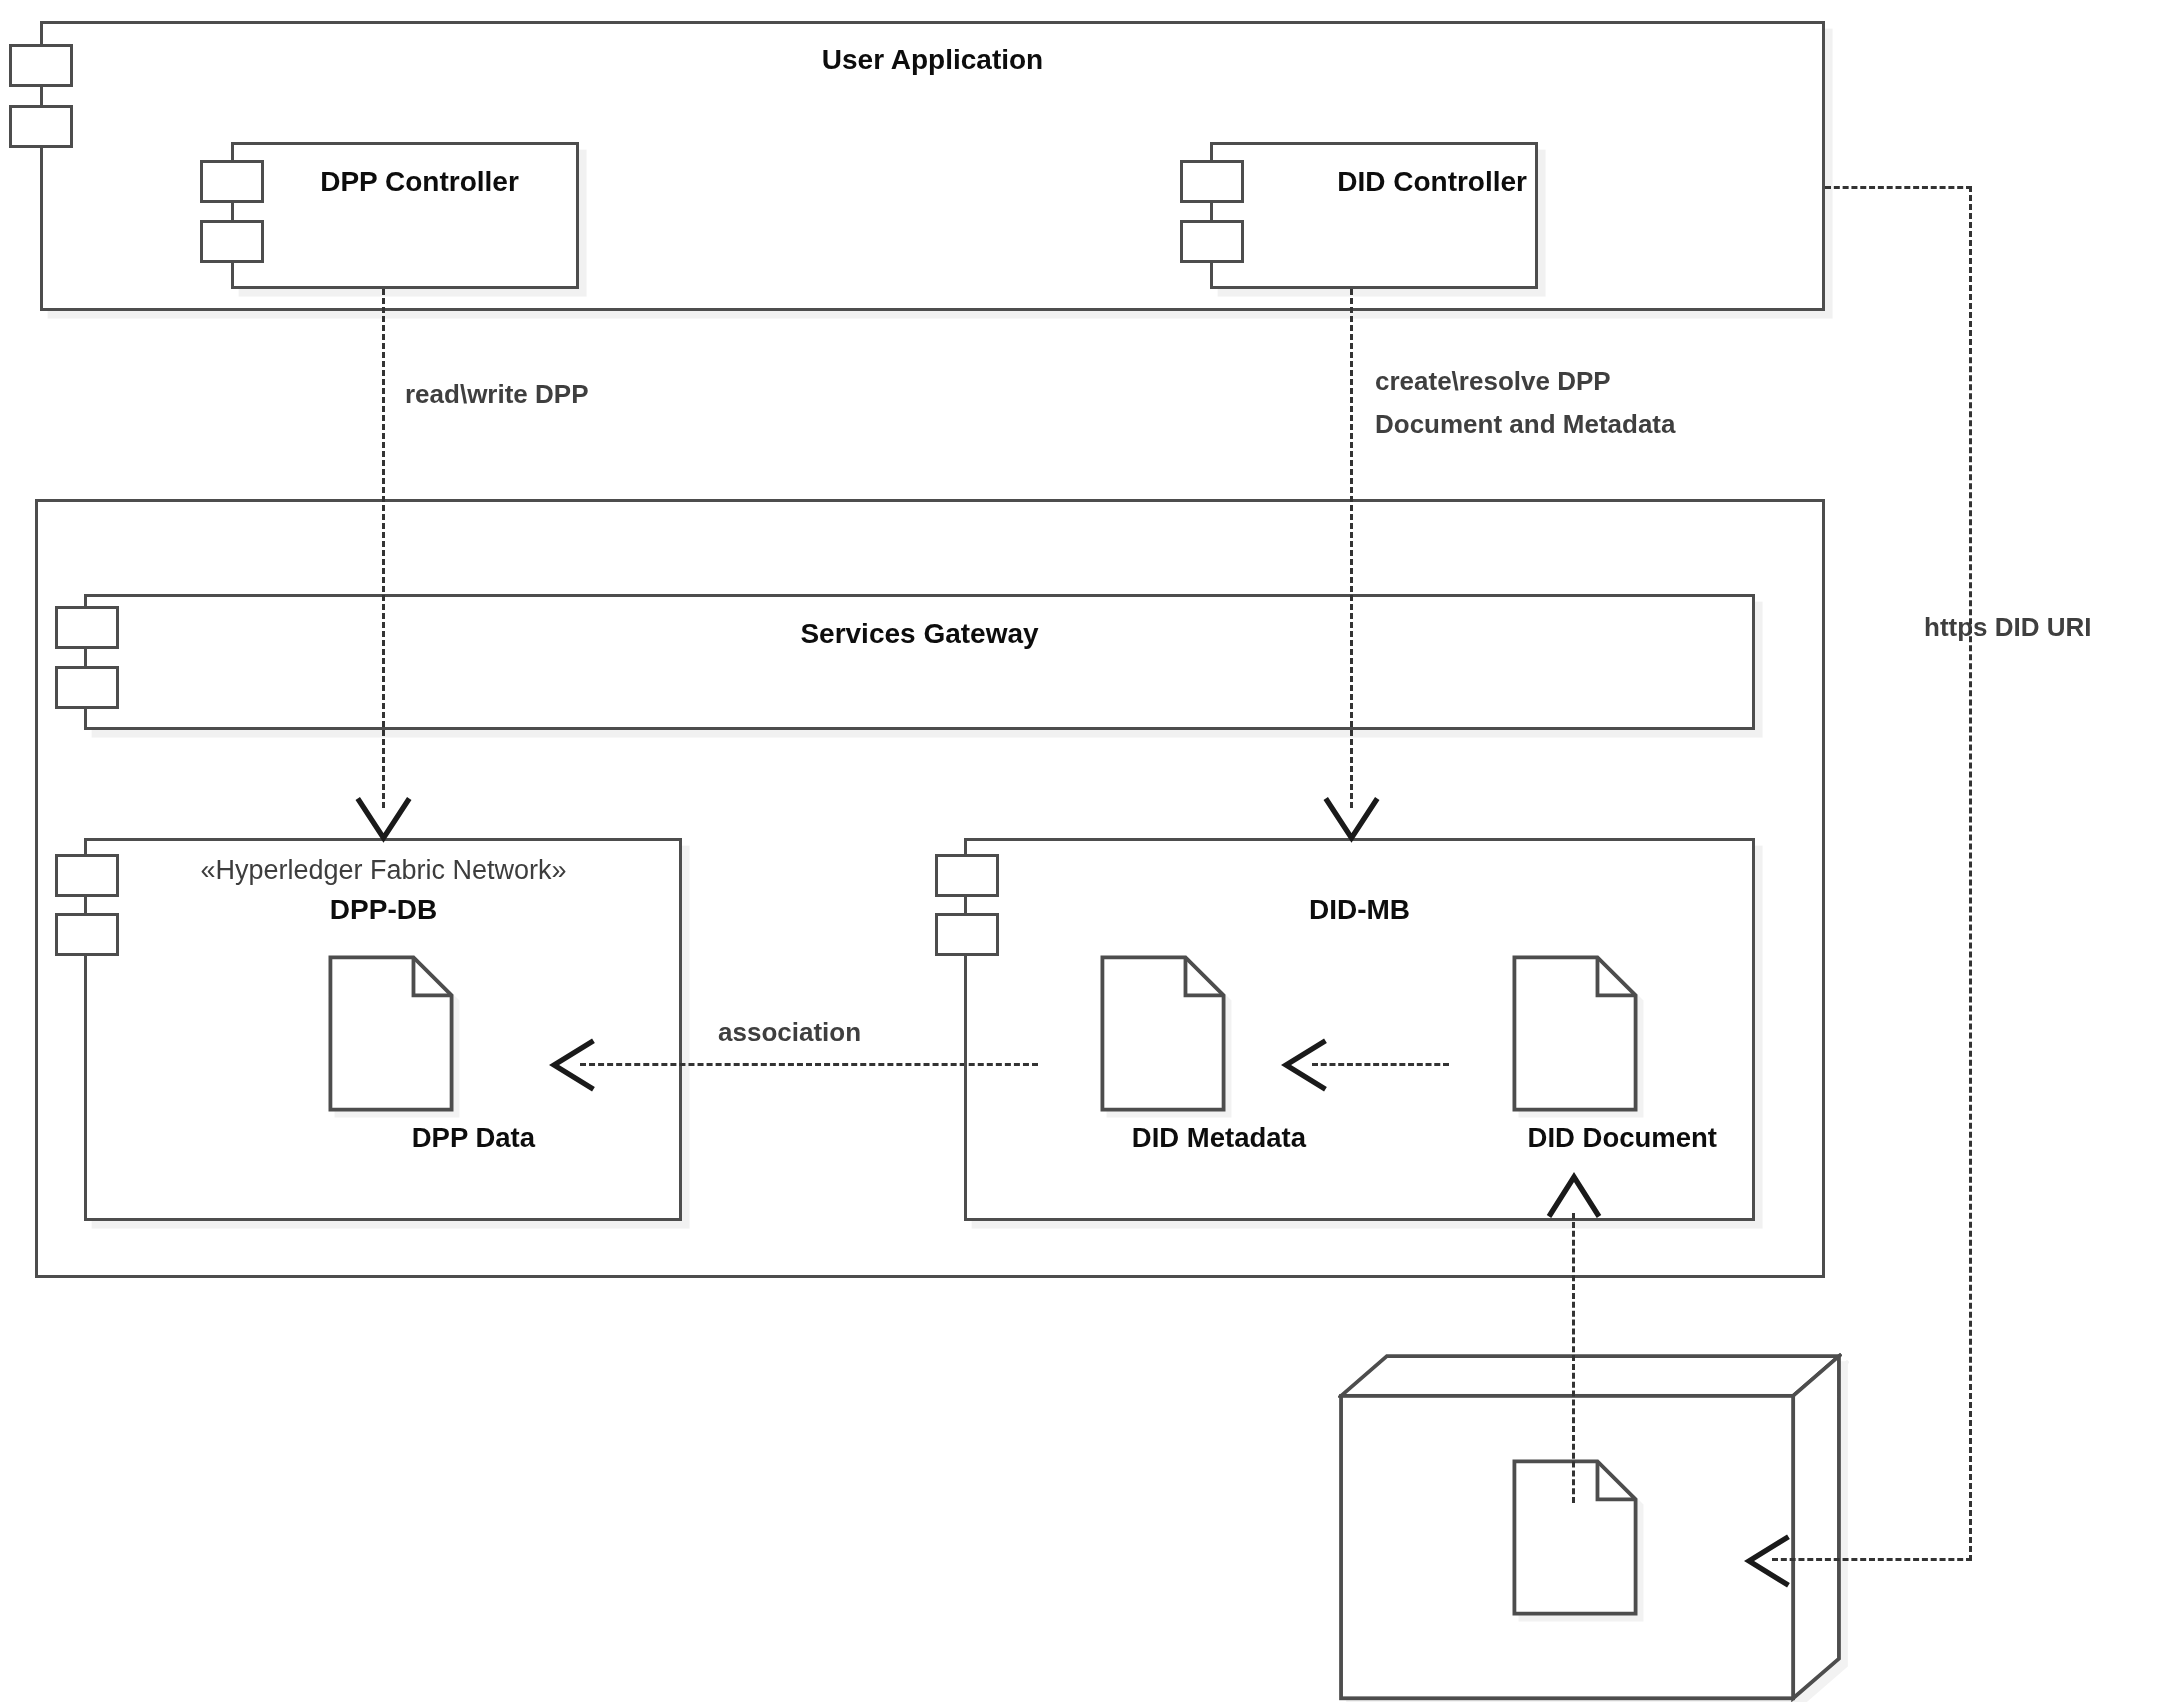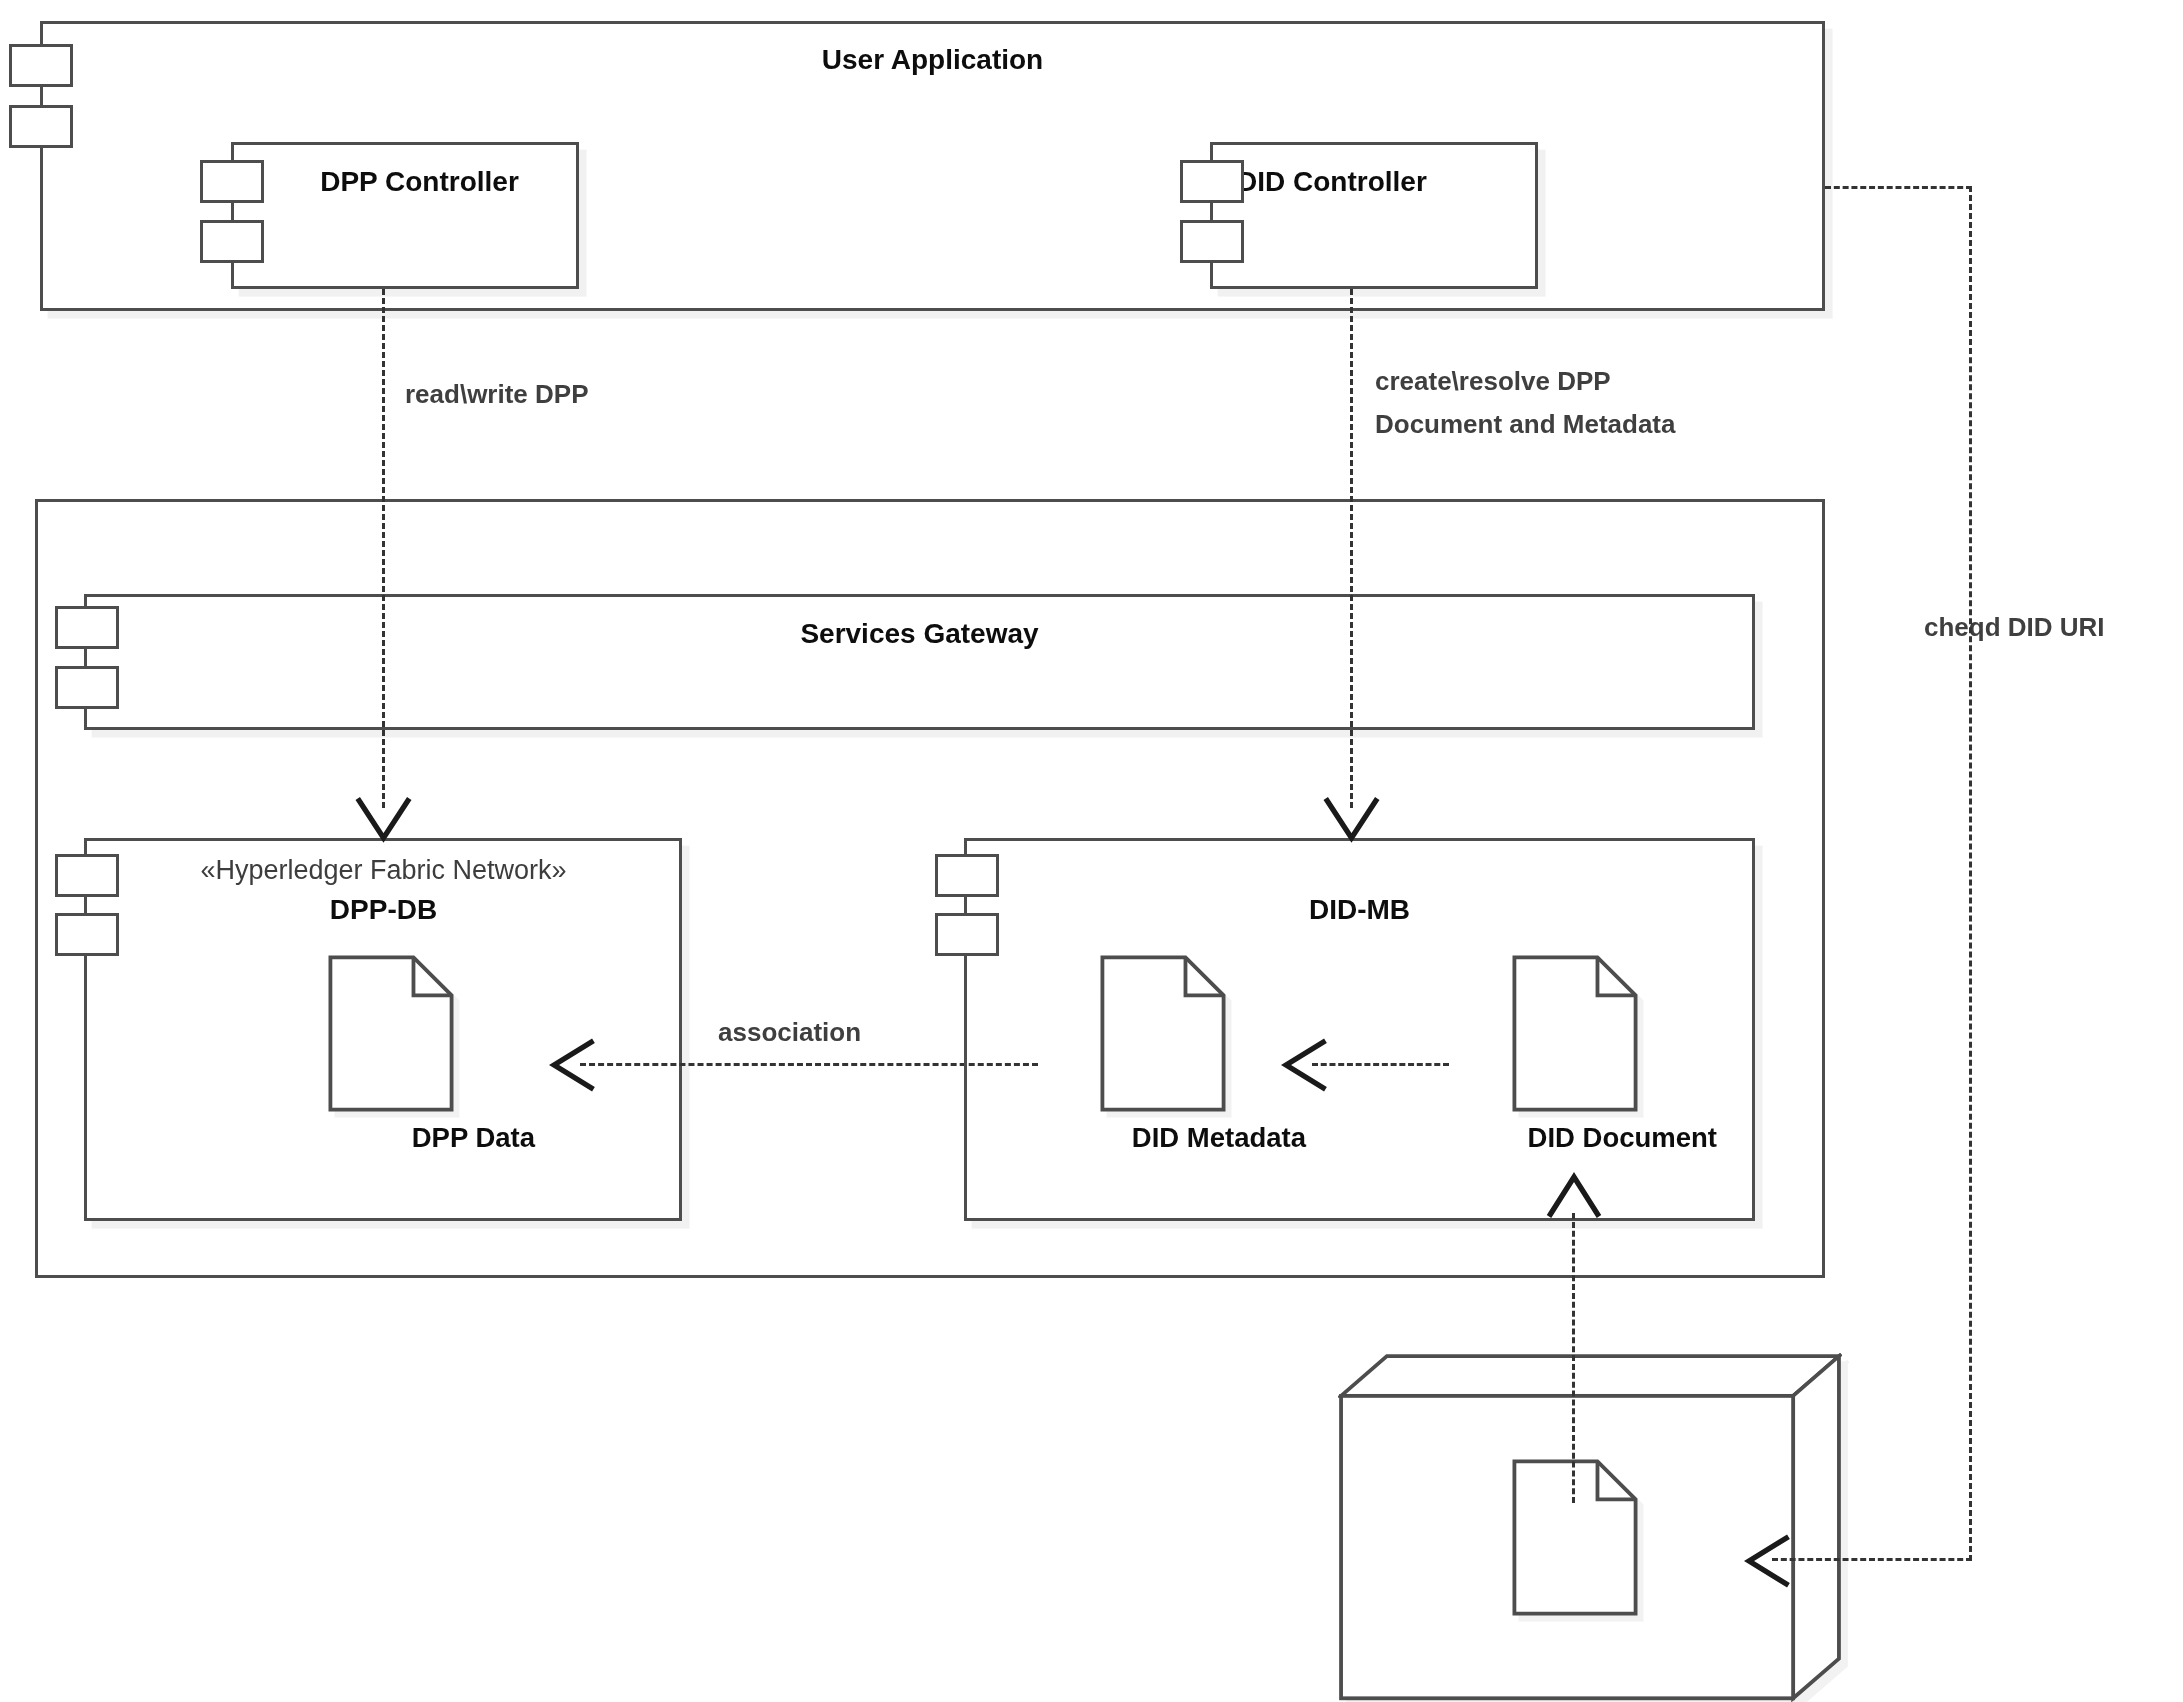--- a/index.html
+++ b/index.html
@@ -101,21 +101,21 @@
   <div class="box shadow" style="left:231px;top:142px;width:348px;height:147px;"></div>
   <div class="ctab" style="left:200px;top:160px;"></div>
   <div class="ctab" style="left:200px;top:220px;"></div>
   <div class="ctab-link" style="left:231px;top:142px;height:147px;"></div>
   <div class="lbl title" style="left:267px;top:164px;width:305px;text-align:center;">DPP Controller</div>
 
   <div class="box shadow" style="left:1210px;top:142px;width:328px;height:147px;"></div>
   <div class="ctab" style="left:1180px;top:160px;"></div>
   <div class="ctab" style="left:1180px;top:220px;"></div>
   <div class="ctab-link" style="left:1210px;top:142px;height:147px;"></div>
-  <div class="lbl title" style="left:1237px;top:164px;width:290px;text-align:left;">DID Controller</div>
+  <div class="lbl title" style="left:1237px;top:164px;width:290px;text-align:right;">DID Controller</div>
 
   <div class="box" style="left:35px;top:499px;width:1790px;height:779px;"></div>
 
   <div class="box shadow" style="left:84px;top:594px;width:1671px;height:136px;"></div>
   <div class="ctab" style="left:55px;top:606px;"></div>
   <div class="ctab" style="left:55px;top:666px;"></div>
   <div class="ctab-link" style="left:84px;top:594px;height:136px;"></div>
   <div class="lbl title" style="left:84px;top:616px;width:1671px;">Services Gateway</div>
 
   <div class="box shadow" style="left:84px;top:838px;width:598px;height:383px;"></div>
@@ -212,16 +212,16 @@
   </div>
 
   <div class="dash-h" style="left:1825px;top:186px;width:147px;"></div>
   <div class="dash-v" style="left:1969px;top:186px;height:1375px;"></div>
   <div class="dash-h" style="left:1772px;top:1558px;width:200px;"></div>
   <div class="arrow" style="left:1743px;top:1532px;">
     <svg width="50" height="58" viewBox="0 0 66 76">
       <path d="M60 6 L8 38 L60 70" fill="none" stroke="#1a1a1a" stroke-width="7"></path>
     </svg>
   </div>
-  <div class="lbl edge-label" style="left:1924px;top:611px;">cheqd DID URI</div>
+  <div class="lbl edge-label" style="left:1924px;top:611px;">https DID URI</div>
 
 </div>
 
 
 </body></html>

